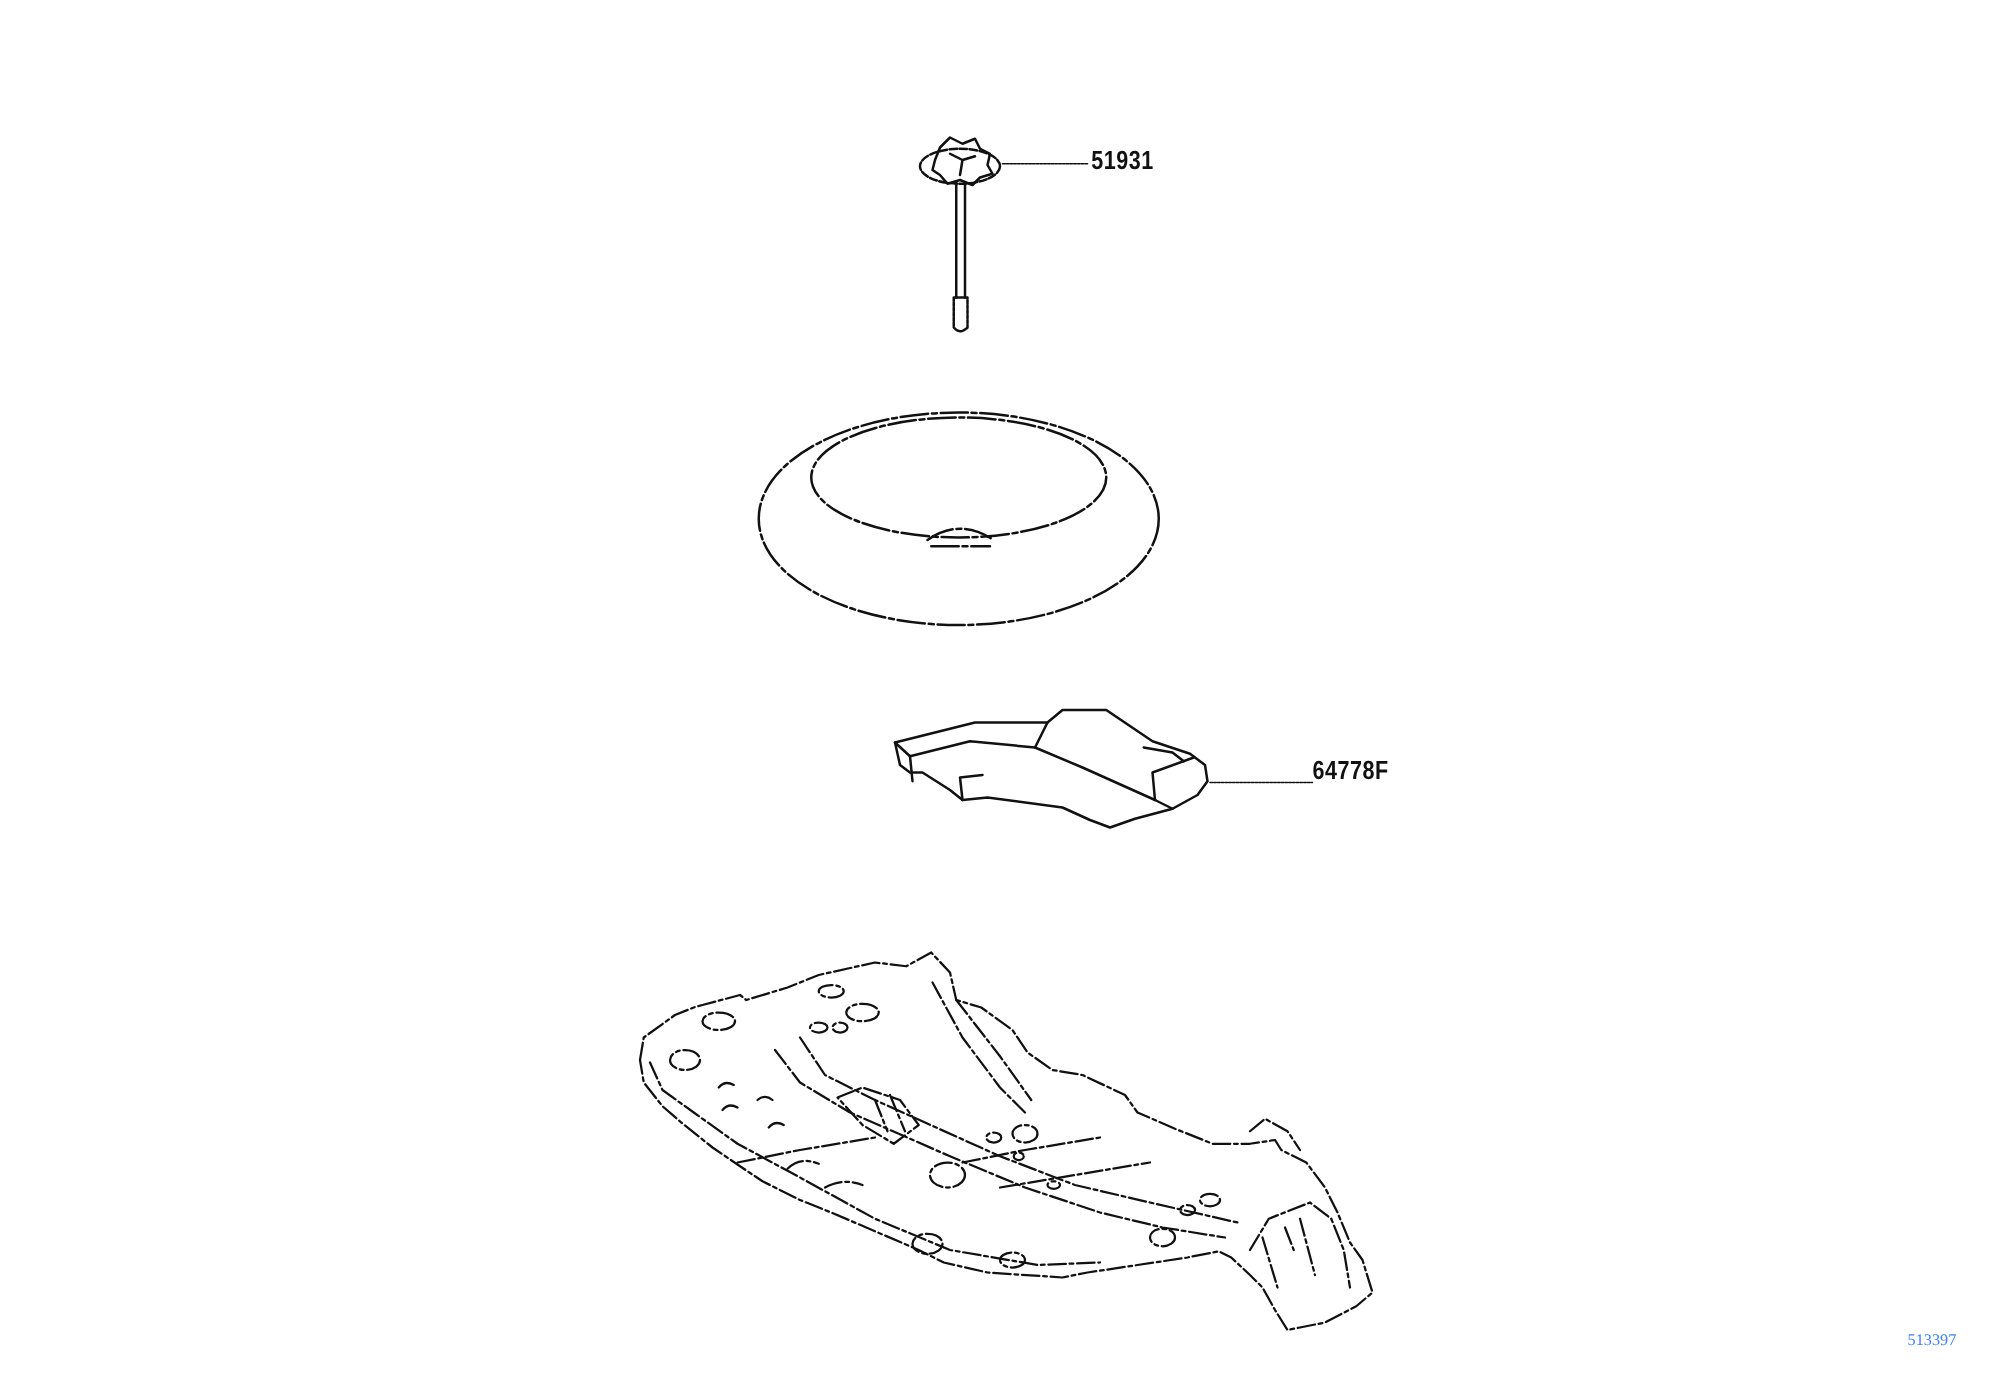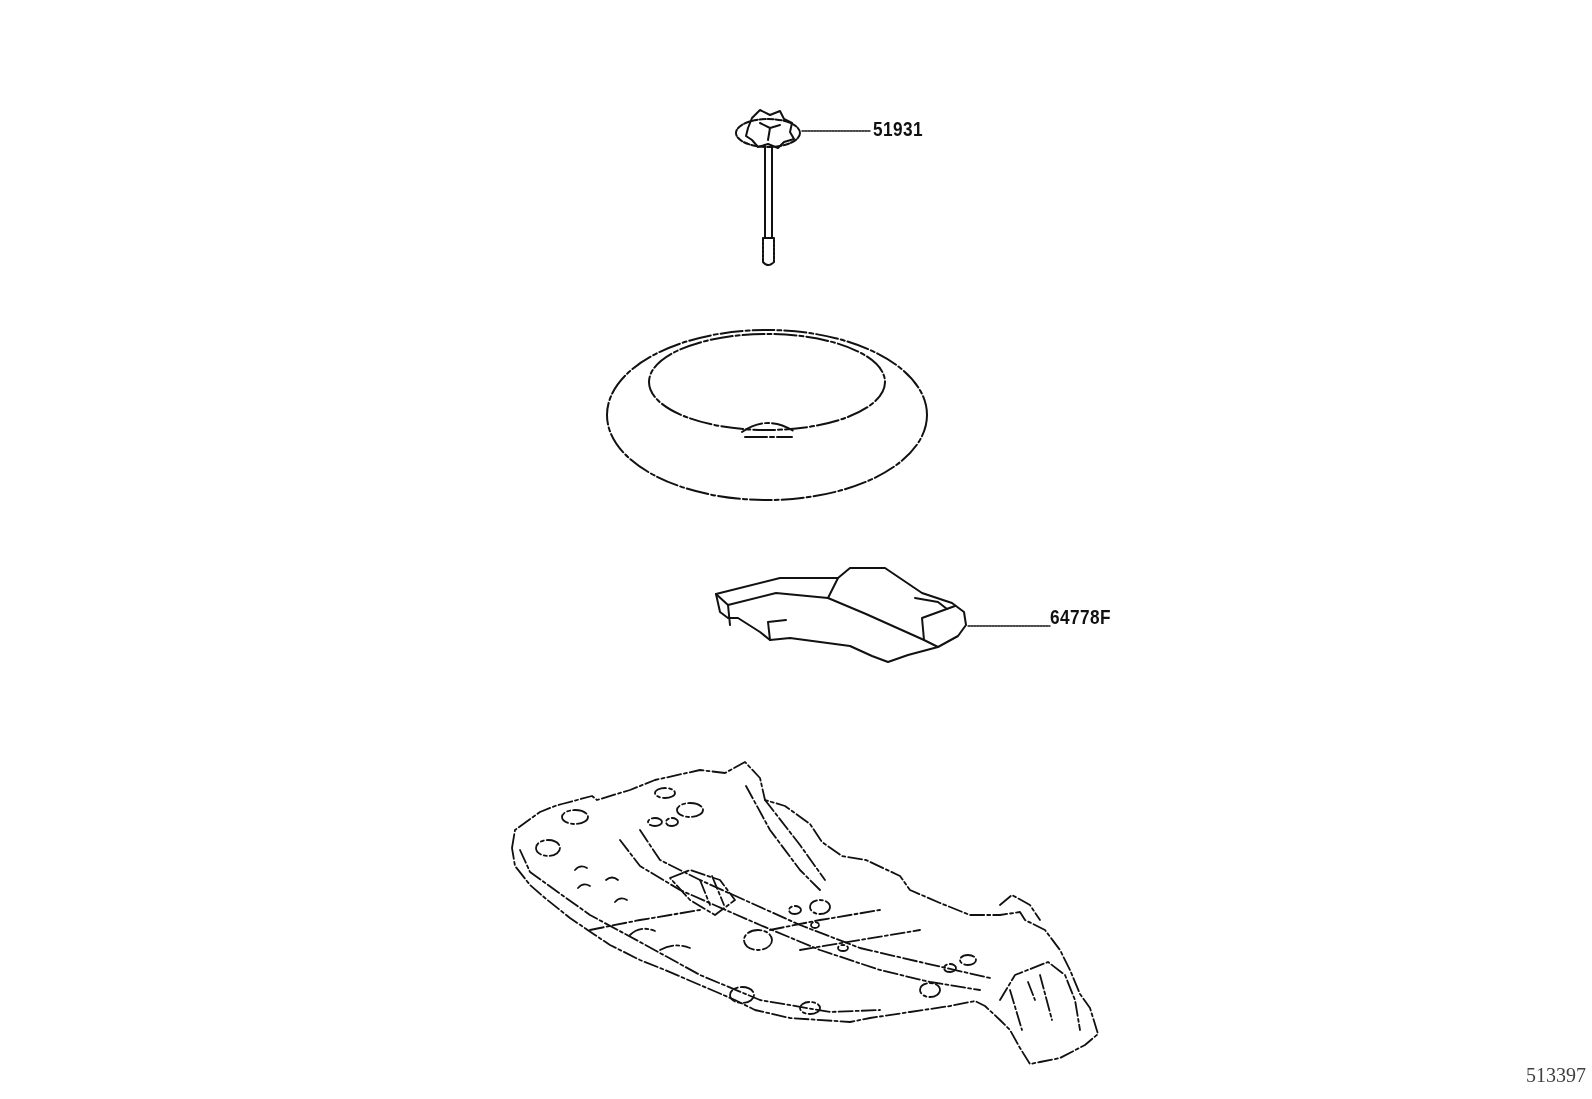--- a/index.html
+++ b/index.html
@@ -2,21 +2,21 @@
 <html><head>
 <meta charset="utf-8">
 <style>
   html, body { margin:0; padding:0; background:#ffffff; }
   body { width:1592px; height:1099px; position:relative; overflow:hidden;
          font-family:"Liberation Sans", sans-serif; }
   .canvas { position:absolute; left:0; top:0; width:1304px; height:1099px; }
   .label { position:absolute; font-family:"Liberation Sans Narrow","Liberation Sans", sans-serif;
            font-weight:bold; font-size:21px; color:#111; letter-spacing:0.5px;
            transform:scaleX(0.82); transform-origin:left center; }
-  .ref { position:absolute; font-family:"Liberation Serif", serif; font-size:20px; color:#404040; }
+  .ref { position:absolute; font-family:"Liberation Serif", serif; font-size:13px; color:#3b82f6; }
 </style>
 </head>
 <body>
 
 <div class="canvas">
   <svg width="1592" height="1099" viewBox="0 0 1592 1099" xmlns="http://www.w3.org/2000/svg" fill="none" stroke="#111" stroke-width="2" stroke-linecap="round" stroke-linejoin="round">
 
     <g>
 
       <ellipse cx="768" cy="133" rx="32" ry="14" stroke-dasharray="6 2"></ellipse>

